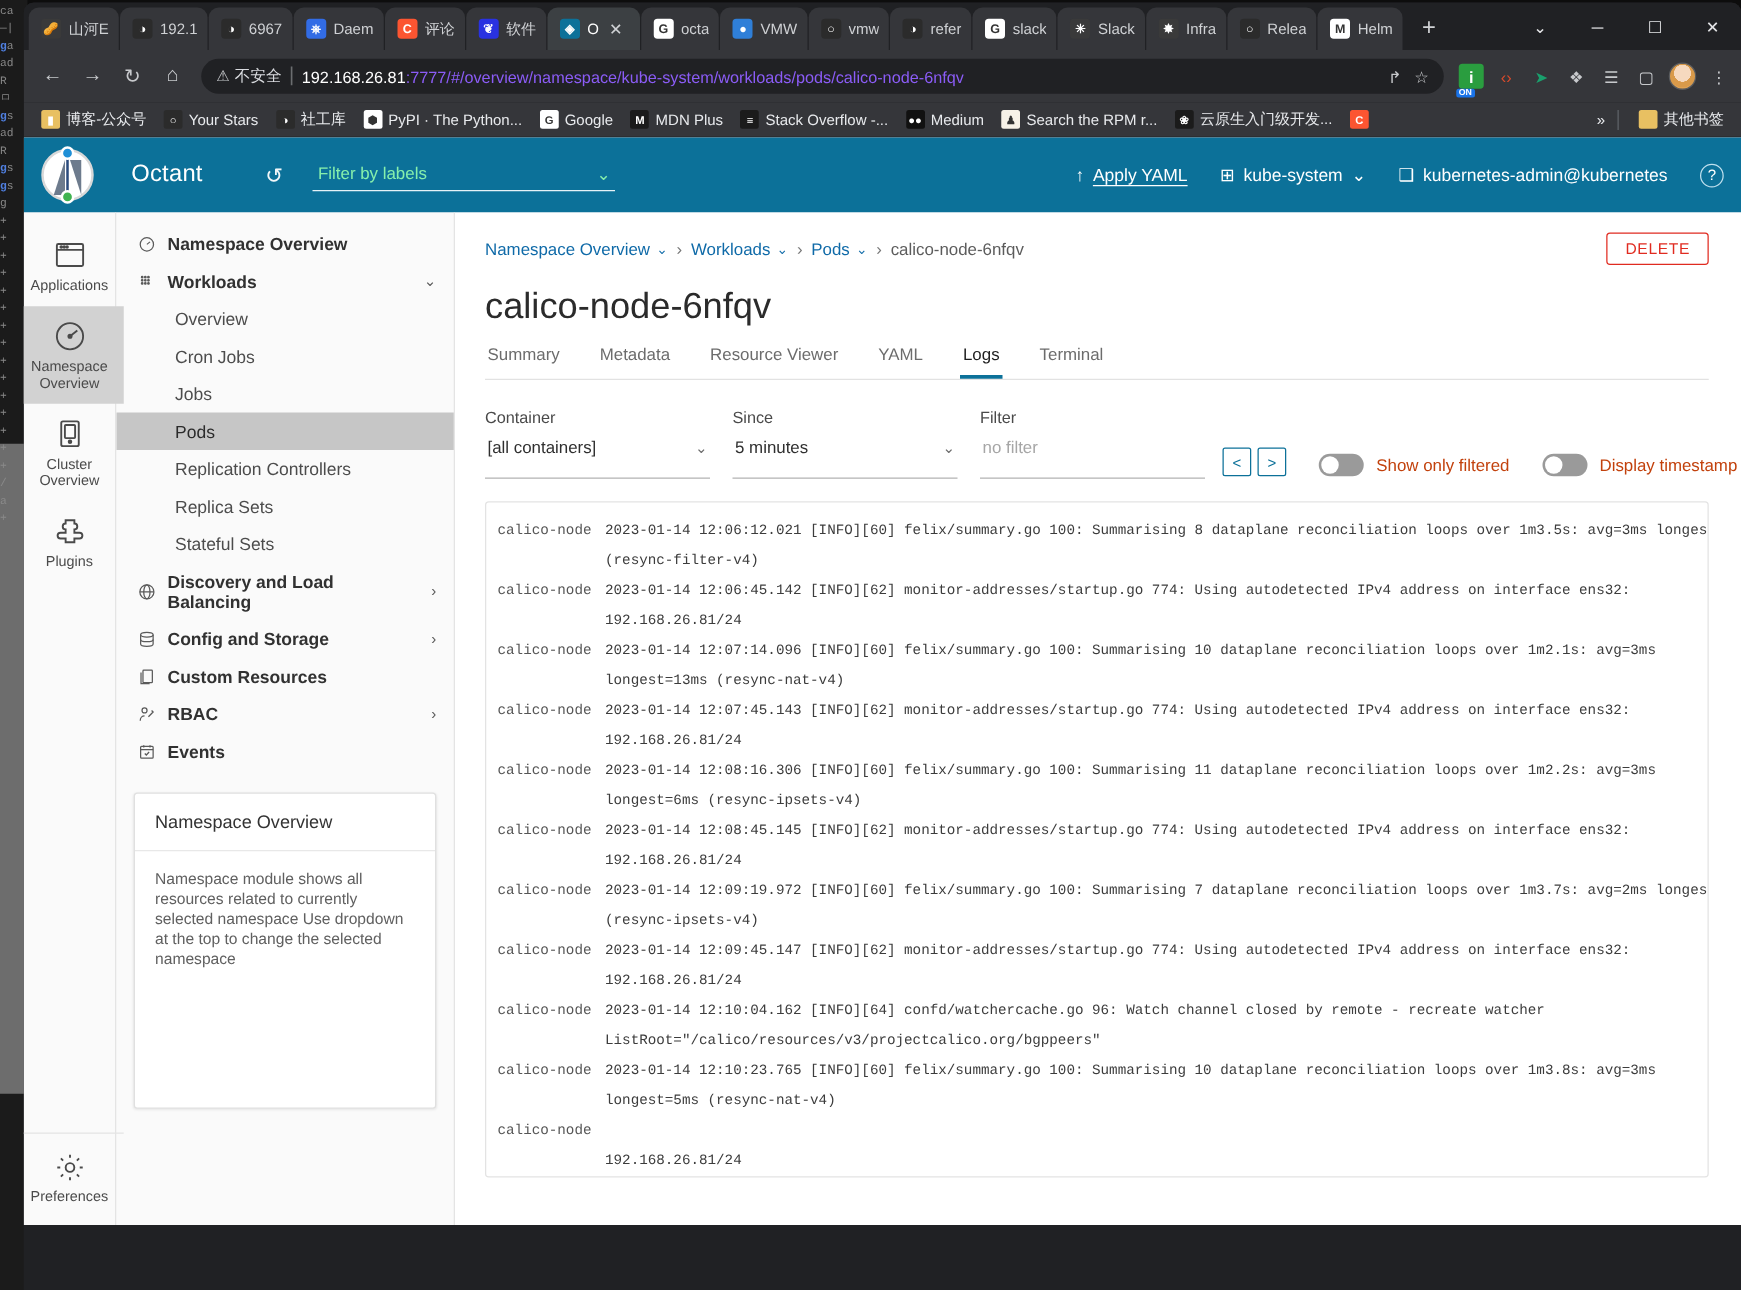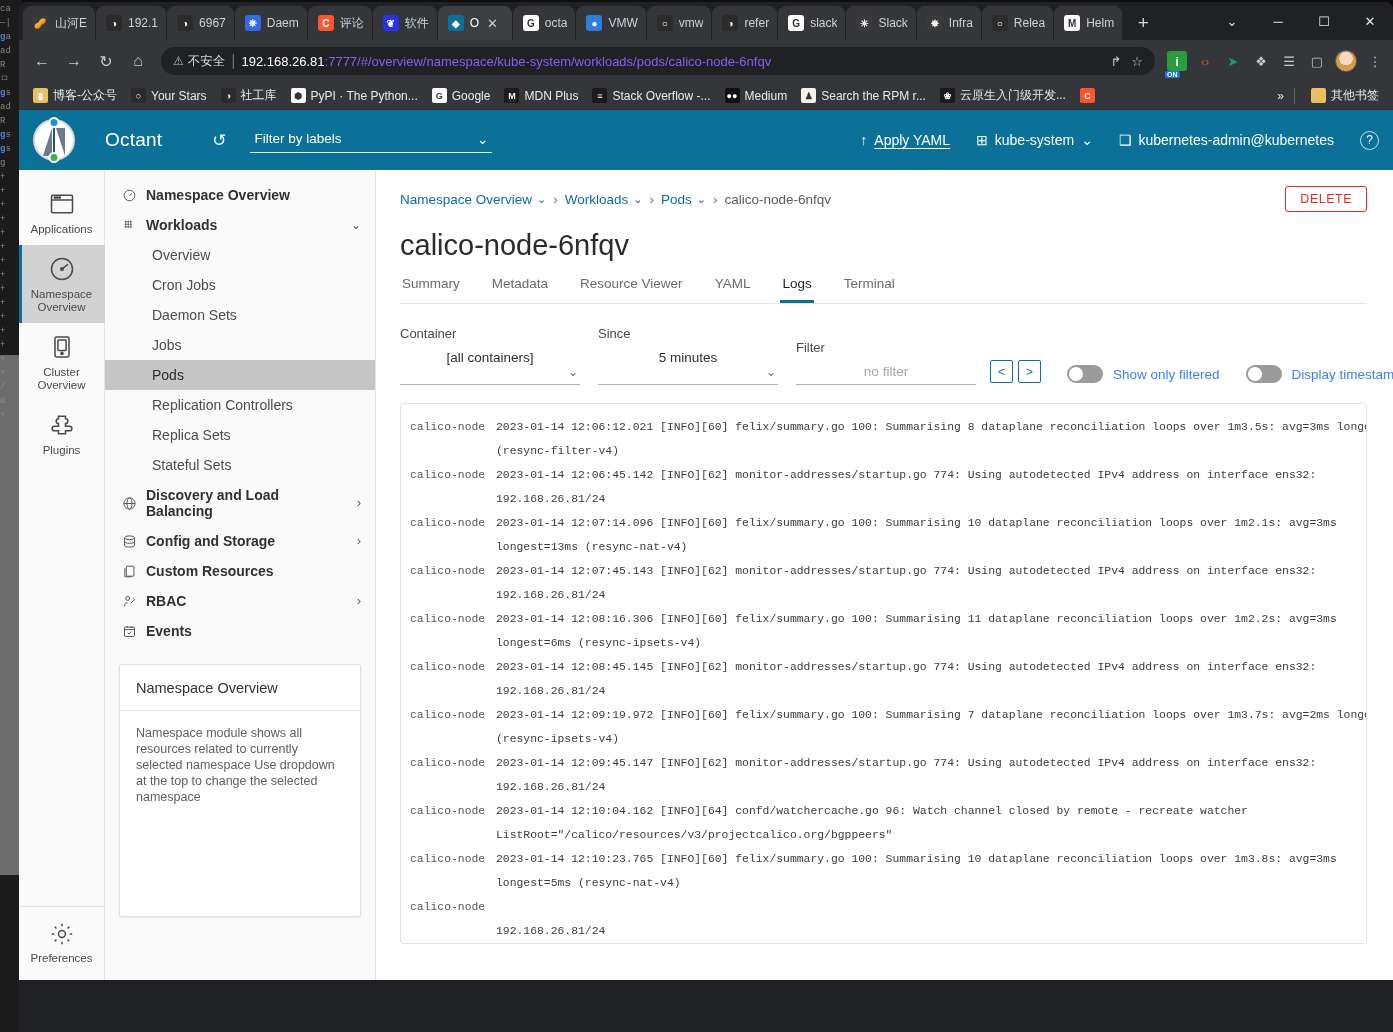--- a/index.html
+++ b/index.html
@@ -145,31 +145,31 @@
   #logo .wing-r { right: 8px; border-width: 0 9px 28px 0; border-color: transparent #6d7b8d transparent transparent; }
   #logo .dot-t { position: absolute; top: -4px; left: 50%; transform: translateX(-50%);
     width: 11px; height: 11px; border-radius: 50%; background: #1f8fd6; border: 2px solid #fff; }
   #logo .dot-b { position: absolute; bottom: -4px; left: 50%; transform: translateX(-50%);
     width: 11px; height: 11px; border-radius: 50%; background: #3fb34f; border: 2px solid #fff; }
   #brand { font-size: 19px; margin-left: 30px; letter-spacing: .2px; }
   #hist-icon { margin-left: 50px; font-size: 17px; opacity: .95; }
   #labelfilter {
     margin-left: 24px; width: 242px; border-bottom: 1px solid #e6f2f7;
     display: flex; align-items: center; justify-content: space-between;
-    padding: 3px 4px 5px 4px; font-size: 13.5px; color: #ffffff;
+    padding: 3px 4px 5px 4px; font-size: 13.5px; color: #86efac;
   }
   #hdr-right { margin-left: auto; display: flex; align-items: center; gap: 26px; font-size: 14px; }
   #hdr-right .hitem { display: flex; align-items: center; gap: 7px; white-space: nowrap; }
   #apply-yaml { text-decoration: underline; text-underline-offset: 3px; }
 
   
   #body { display: flex; height: 810px; }
 
   #iconrail {
-    width: 86px; background: #fafafa; border-right: 1px solid #e4e4e4;
+    width: 74px; background: #fafafa; border-right: 1px solid #e4e4e4;
     display: flex; flex-direction: column; align-items: center;
     padding-top: 10px; position: relative;
   }
   .rail-item {
     width: 86px; padding: 10px 2px 9px; display: flex; flex-direction: column;
     align-items: center; gap: 5px; color: #4a4a4a; font-size: 11.5px;
     text-align: center; line-height: 13px; position: relative;
   }
   .rail-item.active { background: #d2d2d2; }
   .rail-item.active::before {
@@ -223,41 +223,41 @@
   #tabs { display: flex; gap: 28px; border-bottom: 1px solid #e2e2e2; }
   #tabs .tb { padding: 10px 2px 9px; font-size: 13.5px; color: #6c6c6c; }
   #tabs .tb.active { color: #1f1f1f; border-bottom: 3px solid #0c7199; }
 
   #controls { display: flex; align-items: flex-end; gap: 0; margin-top: 22px; }
   .ctrl { display: flex; flex-direction: column; gap: 6px; }
   .ctrl .lab { font-size: 13px; color: #4a4a4a; }
   .ctrl .sel, .ctrl .inp {
     width: 180px; border: none; border-bottom: 1px solid #b3b3b3;
     background: transparent; font-size: 13.5px; color: #2f2f2f;
-    padding: 3px 2px 5px; display: flex; align-items: center; flex-direction: column;
+    padding: 3px 2px 17px; display: flex; align-items: center;
   }
   .ctrl .sel .cv { margin-left: auto; color: #6a6a6a; font-size: 12px; }
   #c-container { margin-right: 18px; }
   #c-since { margin-right: 18px; }
   #c-filter .inp { width: 180px; color: #a6a6a6; }
   #navbtns { display: flex; gap: 5px; margin-left: 14px; margin-bottom: 2px; }
   #navbtns button {
     width: 23px; height: 23px; border: 1px solid #0c7199; background: #fff;
     color: #0c7199; font-size: 12px; border-radius: 2px; line-height: 1;
   }
   .toggle-wrap { display: flex; align-items: center; gap: 10px; margin-left: 26px; margin-bottom: 2px; }
   .toggle {
     width: 36px; height: 18px; border-radius: 9px; background: #9a9a9a;
     position: relative; flex: 0 0 36px;
   }
   .toggle::after {
     content: ""; position: absolute; left: 2px; top: 2px;
     width: 14px; height: 14px; border-radius: 50%; background: #fff;
   }
-  .toggle-wrap .tl { font-size: 13.5px; color: #3b82f6; white-space: nowrap; }
+  .toggle-wrap .tl { font-size: 13.5px; color: #c2410c; white-space: nowrap; }
 
   #logbox {
     margin-top: 18px; border: 1px solid #e3e3e3; border-radius: 3px;
     background: #fff; height: 541px; overflow: hidden;
     padding: 11px 14px 10px 9px;
   }
   .logline {
     display: flex; font-family: "Liberation Mono", monospace;
     font-size: 11.4px; line-height: 24px; color: #3c3c3c; white-space: pre;
   }
@@ -540,21 +540,20 @@
                   <circle cx="6" cy="14" r="1"></circle>
                   <circle cx="10" cy="14" r="1"></circle>
                   <circle cx="14" cy="14" r="1"></circle>
                 </g>
               </svg>
               <span>Workloads</span>
               <span class="chev">⌄</span>
             </div>
             <div class="nav-sub"><span>Overview</span></div>
             <div class="nav-sub"><span>Cron Jobs</span></div>
-            <div class="nav-sub"><span>Daemon Sets</span></div>
             <div class="nav-sub"><span>Jobs</span></div>
             <div class="nav-sub active"><span>Pods</span></div>
             <div class="nav-sub"><span>Replication Controllers</span></div>
             <div class="nav-sub"><span>Replica Sets</span></div>
             <div class="nav-sub"><span>Stateful Sets</span></div>
             <div class="nav-top">
               <svg class="nav-ico" viewBox="0 0 24 24" fill="none" stroke="#5a5a5a" stroke-width="1.6">
                 <ellipse cx="12" cy="12" rx="9" ry="9"></ellipse>
                 <ellipse cx="12" cy="12" rx="4" ry="9"></ellipse>
                 <path d="M3 12h18"></path>

